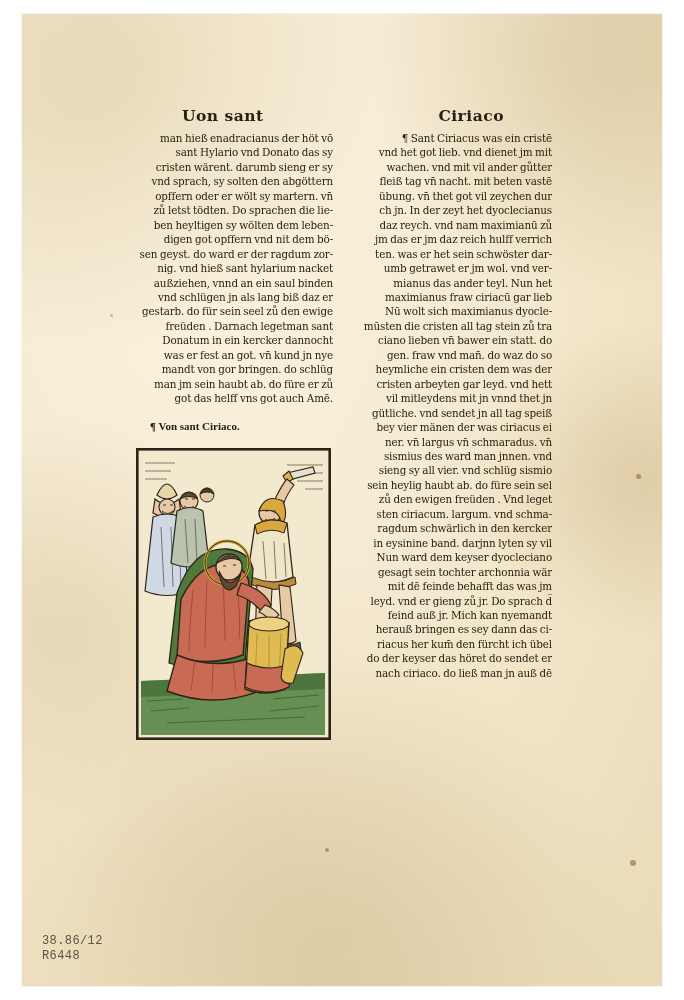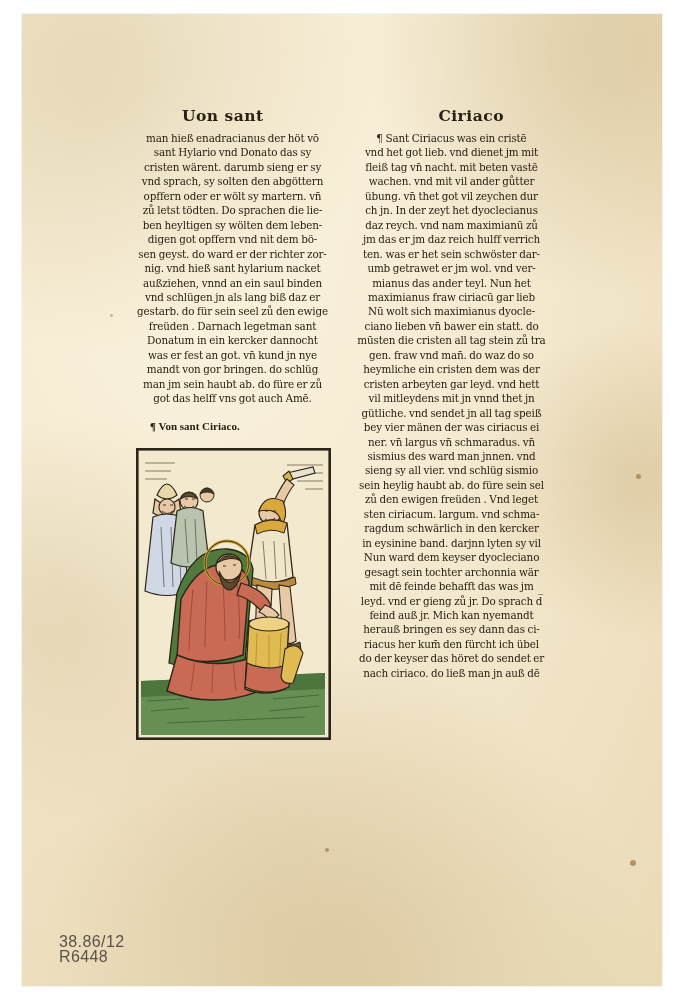--- a/index.html
+++ b/index.html
@@ -88,21 +88,21 @@
   .col p,
   .col .line {
     margin: 0;
   }
   .gothic {
     font-family: "DejaVu Serif", serif;
     font-size: 10.4px;
     line-height: 14.45px;
     color: #241c10;
     letter-spacing: -0.15px;
-    text-align: center;
+    text-align: right;
     word-spacing: -0.5px;
   }
   .gothic .line {
     display: block;
     white-space: nowrap;
     overflow: hidden;
   }
 
   .rubric {
     font-family: Liberation Serif, serif;
@@ -122,23 +122,23 @@
     height: 290px;
     background: #f3e9cf;
     border: 1.3px solid #2b2418;
     overflow: hidden;
   }
   .wc { position: absolute; }
 
   
   #inscription {
     position: absolute;
-    left: 37px; bottom: 22px;
-    font-family: Liberation Sans, sans-serif;
-    font-size: 16px;
+    left: 20px; bottom: 22px;
+    font-family: Liberation Mono, monospace;
+    font-size: 12px;
     color: #5b5348;
     line-height: 15px;
     letter-spacing: .4px;
   }
 </style>
 </head>
 <body>
 
 <div id="plate">
 
@@ -161,21 +161,21 @@
         <div class="col">
           <div class="gothic">
             <span class="line">man hieß enadracianus der höt vō</span>
             <span class="line">sant Hylario vnd Donato das sy</span>
             <span class="line">cristen wärent. darumb sieng er sy</span>
             <span class="line">vnd sprach, sy solten den abgöttern</span>
             <span class="line">opffern oder er wölt sy martern. vn̄</span>
             <span class="line">zů letst tödten. Do sprachen die lie-</span>
             <span class="line">ben heyltigen sy wölten dem leben-</span>
             <span class="line">digen got opffern vnd nit dem bö-</span>
-            <span class="line">sen geyst. do ward er der richter zor-</span>
+            <span class="line">sen geyst. do ward er der ragdum zor-</span>
             <span class="line">nig. vnd hieß sant hylarium nacket</span>
             <span class="line">außziehen, vnnd an ein saul binden</span>
             <span class="line">vnd schlügen jn als lang biß daz er</span>
             <span class="line">gestarb. do für sein seel zů den ewige</span>
             <span class="line">freüden . Darnach legetman sant</span>
             <span class="line">Donatum in ein kercker dannocht</span>
             <span class="line">was er fest an got. vn̄ kund jn nye</span>
             <span class="line">mandt von gor bringen. do schlüg</span>
             <span class="line">man jm sein haubt ab. do füre er zů</span>
             <span class="line">got das helff vns got auch Amē.</span>
@@ -317,33 +317,33 @@
 
               <rect x="0.8" y="0.8" width="191.4" height="288.4" fill="none" stroke="#2b2418" stroke-width="1.6"></rect>
             </svg>
           </div>
         </div>
 
         <div class="col">
           <div class="gothic">
             <span class="line">¶ Sant Ciriacus was ein cristē</span>
             <span class="line">vnd het got lieb. vnd dienet jm mit</span>
+            <span class="line">wachen. vnd mit vil ander gůtter</span>
             <span class="line">fleiß tag vn̄ nacht. mit beten vastē</span>
-            <span class="line">wachen. vnd mit vil ander gůtter</span>
             <span class="line">übung. vn̄ thet got vil zeychen dur</span>
             <span class="line">ch jn. In der zeyt het dyoclecianus</span>
             <span class="line">daz reych. vnd nam maximianū zů</span>
             <span class="line">jm das er jm daz reich hulff verrich</span>
             <span class="line">ten. was er het sein schwöster dar-</span>
             <span class="line">umb getrawet er jm wol. vnd ver-</span>
             <span class="line">mianus das ander teyl. Nun het</span>
             <span class="line">maximianus fraw ciriacū gar lieb</span>
             <span class="line">Nū wolt sich maximianus dyocle-</span>
+            <span class="line">mūsten die cristen all tag stein zů tra</span>
             <span class="line">ciano lieben vn̄ bawer ein statt. do</span>
-            <span class="line">mūsten die cristen all tag stein zů tra</span>
             <span class="line">gen. fraw vnd man̄. do waz do so</span>
             <span class="line">heymliche ein cristen dem was der</span>
             <span class="line">cristen arbeyten gar leyd. vnd hett</span>
             <span class="line">vil mitleydens mit jn vnnd thet jn</span>
             <span class="line">gütliche. vnd sendet jn all tag speiß</span>
             <span class="line">bey vier mänen der was ciriacus ei</span>
             <span class="line">ner. vn̄ largus vn̄ schmaradus. vn̄</span>
             <span class="line">sismius des ward man jnnen. vnd</span>
             <span class="line">sieng sy all vier. vnd schlüg sismio</span>
             <span class="line">sein heylig haubt ab. do füre sein sel</span>

